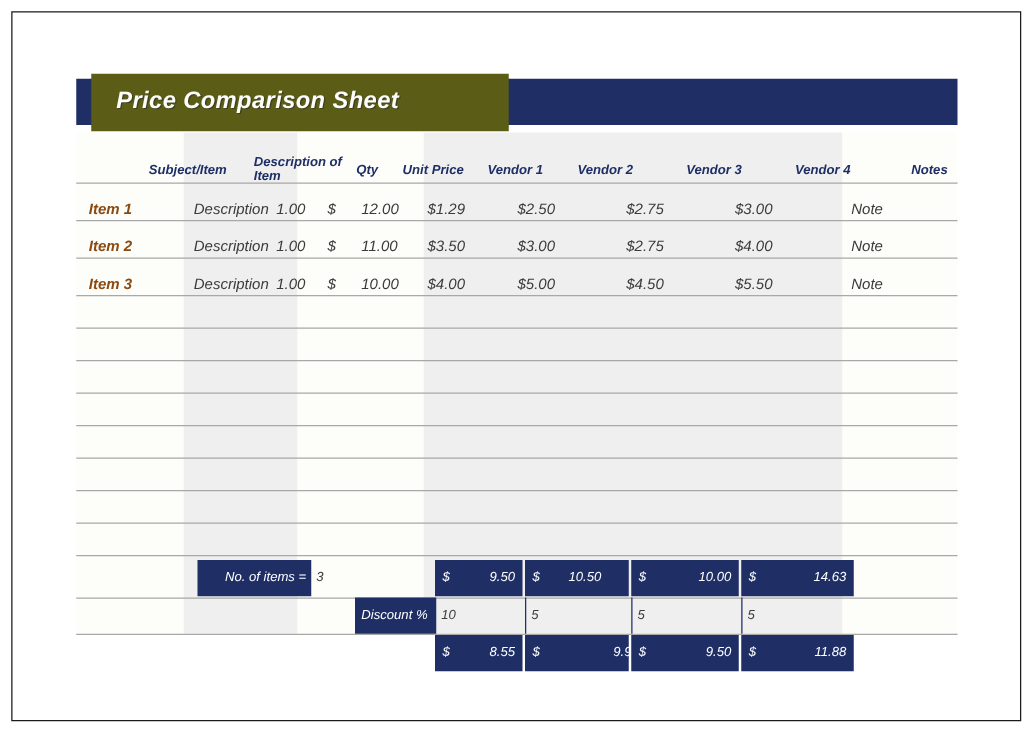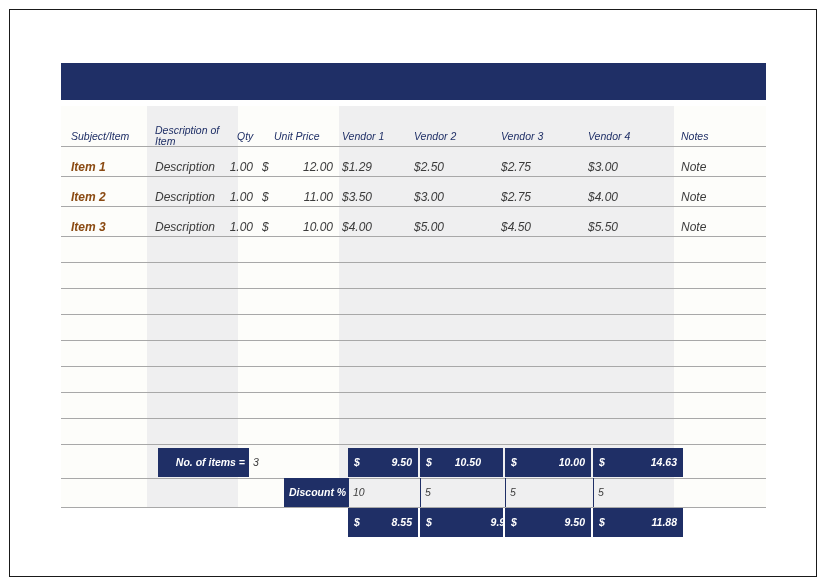--- a/index.html
+++ b/index.html
@@ -88,41 +88,42 @@
   }
 
   .cell {
     position: absolute;
     font-size: 12px;
     font-style: italic;
     color: #3b3b3b;
     white-space: nowrap;
   }
   .cell.hdr {
-    font-weight: normal;
+    font-weight: bold;
     color: #1f2f66;
     font-size: 10.5px;
+    margin-left: 48px;
   }
   .cell.hdr.two-line { line-height: 10.5px; white-space: normal; width: 76px; }
   .cell.item {
     font-weight: bold;
     color: #8a4a12;
   }
-  .cell.rt { text-align: right; }
+  .cell.rt { }
 
   
   .navybox {
     position: absolute;
     background: #1f2f66;
   }
   .navytext {
     position: absolute;
     font-size: 10.5px;
     font-style: italic;
-    font-weight: bold;
+    font-weight: normal;
     color: #ffffff;
     white-space: nowrap;
   }
   .navytext.rt { text-align: right; }
   .plainval {
     position: absolute;
     font-size: 10.5px;
     font-style: italic;
     color: #3b3b3b;
     white-space: nowrap;
@@ -132,20 +133,23 @@
     width: 1px;
     background: #1f2f66;
   }
 </style>
 </head>
 <body>
 
 <div id="page">
 
   <div id="banner-navy"></div>
+  <div id="banner-olive">
+    <div id="banner-title">Price Comparison Sheet</div>
+  </div>
 
   <div id="sheet">
 
     <div class="band plain  b-subject"></div>
     <div class="band shaded b-desc"></div>
     <div class="band plain  b-qtyup"></div>
     <div class="band shaded b-vend"></div>
     <div class="band plain  b-notes"></div>
 
     <div class="hrule" style="top:40px"></div>

